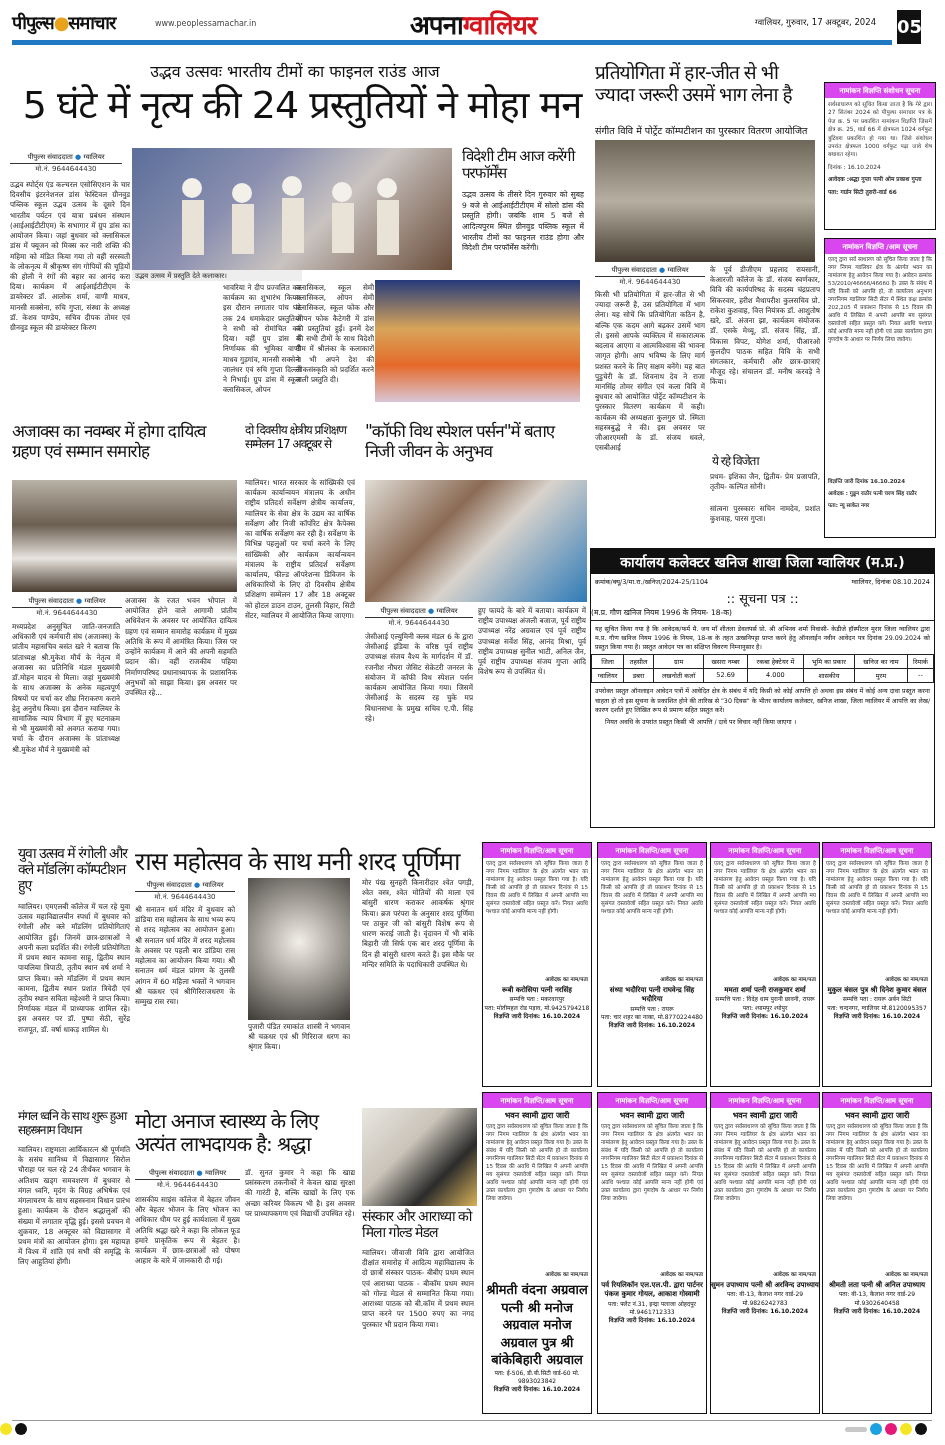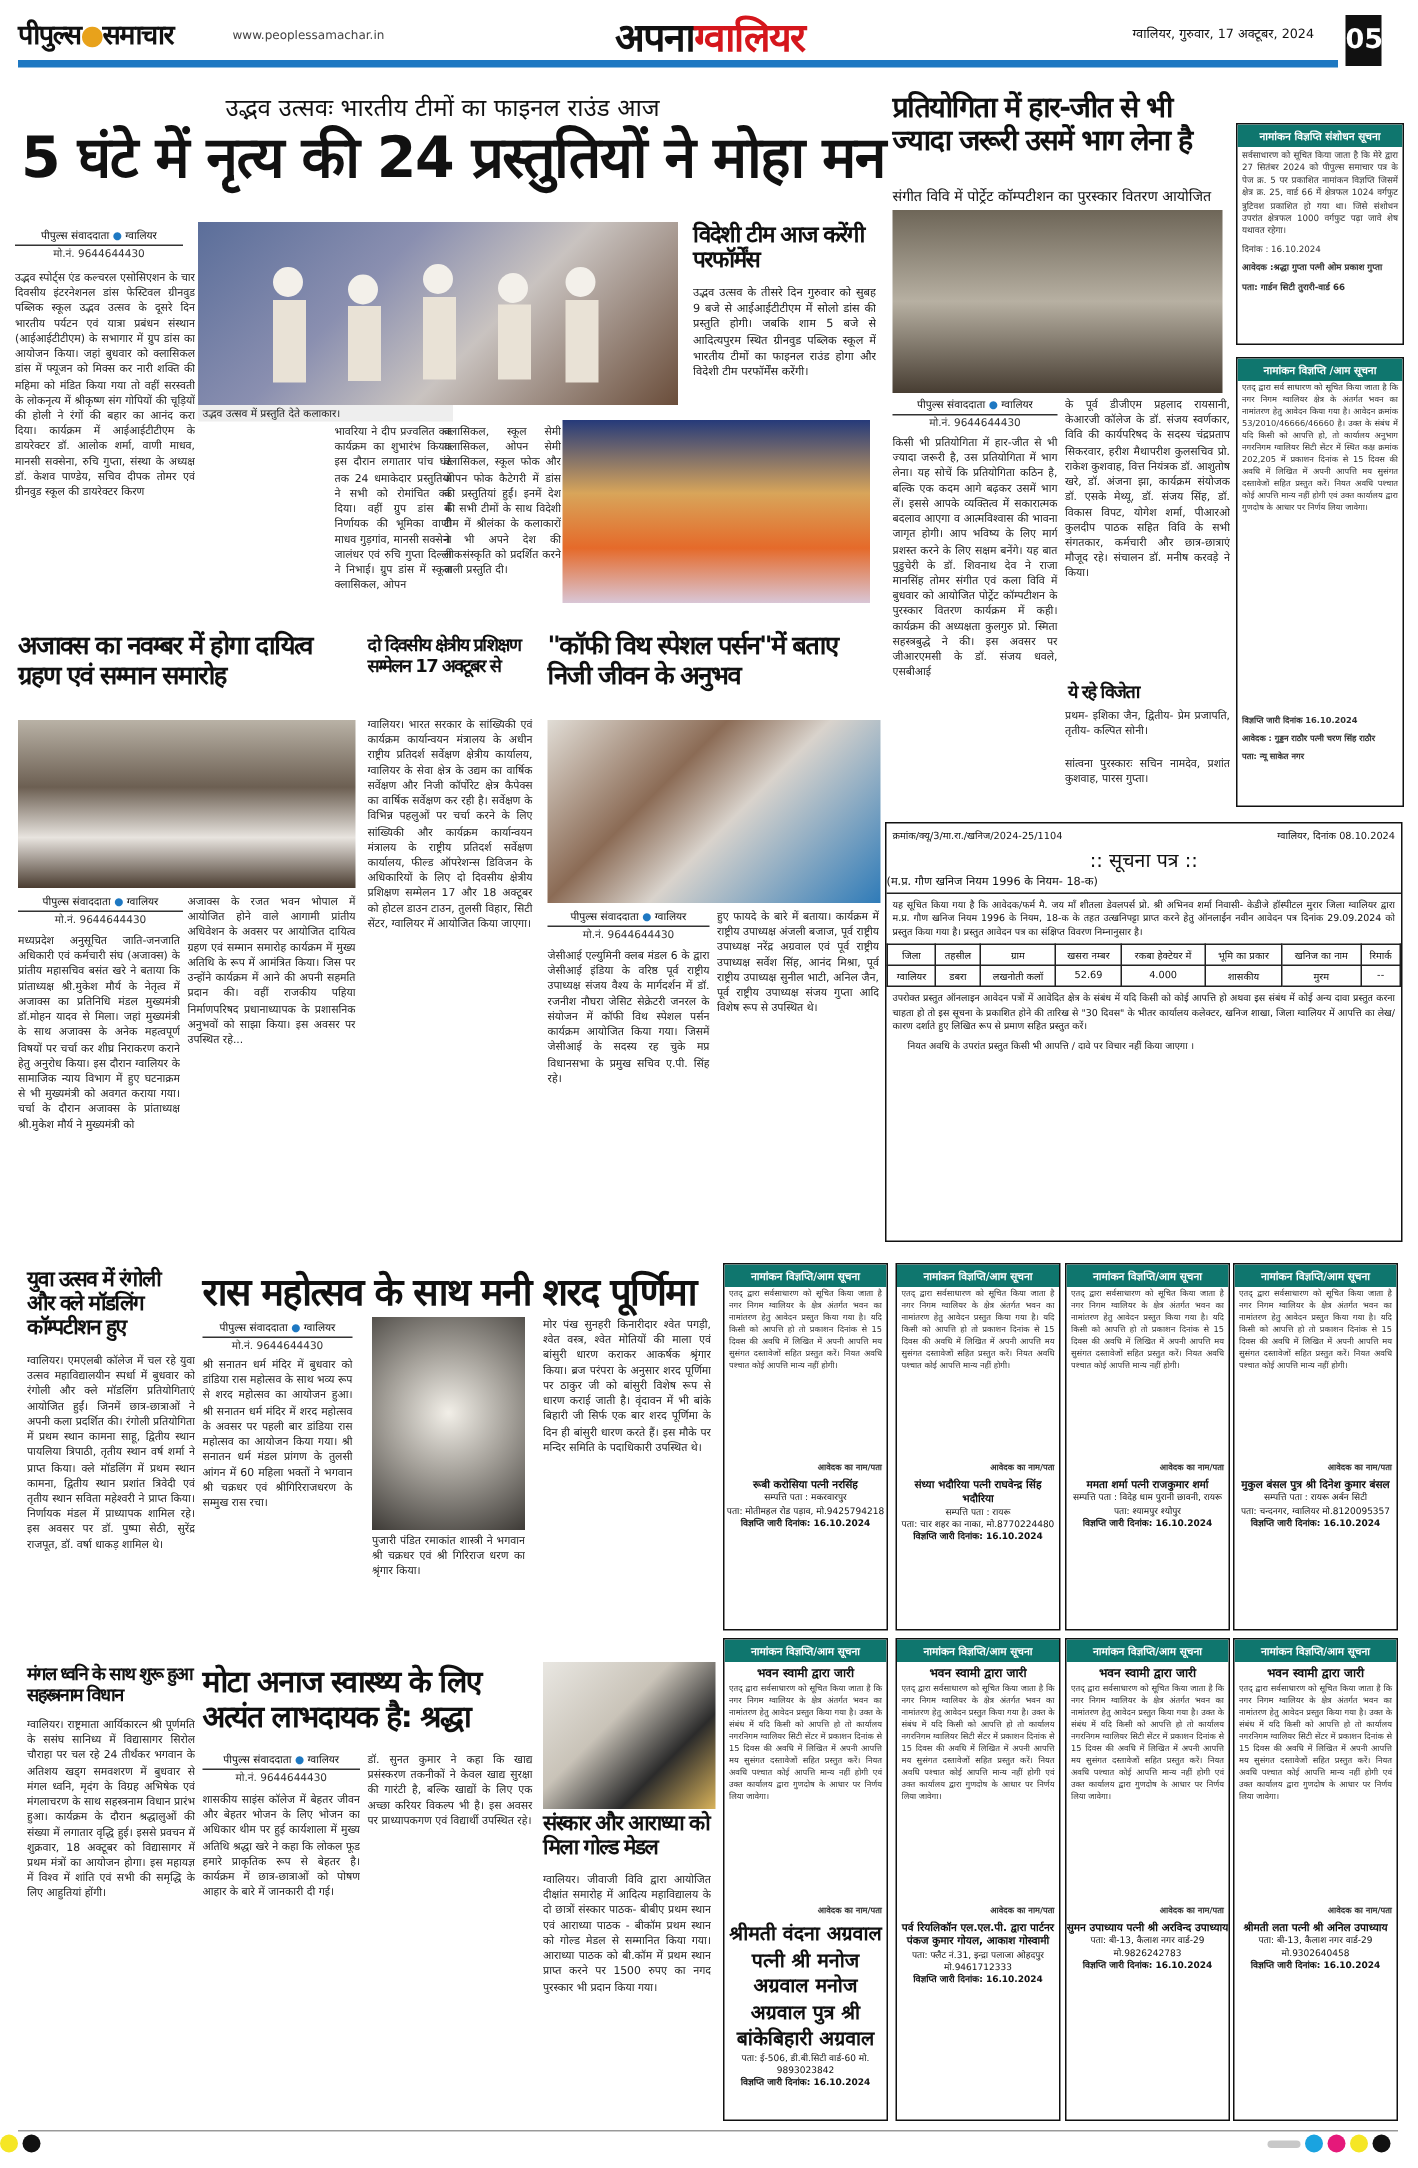--- a/index.html
+++ b/index.html
@@ -8,29 +8,29 @@
 .masthead{left:0;top:0;width:945px;height:46px}
 .logo{left:12px;top:10px;font-size:18px;font-weight:bold;letter-spacing:-1px}
 .logo .dot{color:#e8a21b}
 .url{left:155px;top:19px;font-size:8px;color:#444}
 .section{left:410px;top:6px;font-size:26px;font-weight:bold;letter-spacing:-1px}
 .section .red{color:#d5161c}
 .dateline{left:755px;top:16px;font-size:8.5px}
 .pageno{left:897px;top:10px;width:24px;height:34px;background:#111;color:#fff;font-size:18px;font-weight:bold;text-align:left;line-height:34px}
 .blueline{left:12px;top:40px;width:880px;height:5px;background:#1e78c2}
 .kicker{font-size:16px;text-align:center}
-.hl{font-weight:bold;letter-spacing:-1px;line-height:1.15}
+.hl{font-weight:normal;letter-spacing:-1px;line-height:1.15}
 .byline{font-size:7px;border-bottom:1px solid #333;padding-bottom:2px;text-align:center}
 .byline .blue{color:#1e78c2}
 .mob{font-size:7px;text-align:center;color:#333}
 .txt{font-size:7.2px;line-height:1.42;text-align:justify;color:#222;overflow:hidden}
 .photo{background:#888;overflow:hidden}
 .caption{font-size:7px;background:#eee;padding:1px 3px;color:#222}
 .notice{border:1.5px solid #111;background:#fff;overflow:hidden}
-.nhead{background:#0f766e;color:#fff;font-size:9.5px;font-weight:bold;text-align:center;padding:3px 0}
+.nhead{background:#d946ef;color:#fff;font-size:9.5px;font-weight:bold;text-align:center;padding:3px 0}
 .ntxt{font-size:5.5px;line-height:1.45;padding:2px 3px;color:#333;text-align:justify}
 .nsub{font-size:8px;font-weight:bold;text-align:center;padding:1px 0}
 .nsig{font-size:6px;font-weight:bold;text-align:center;line-height:1.35}
 .collector{left:590px;top:548px;width:345px;height:280px;border:1.5px solid #111}
 .chead{background:#111;color:#fff;font-size:14px;font-weight:bold;text-align:center;padding:3px 0}
 table.ct{border-collapse:collapse;width:100%;font-size:6.5px}
 table.ct td,table.ct th{border:1px solid #222;padding:2px;font-weight:normal;vertical-align:top;text-align:center}
 .cmyk{width:12px;height:12px;border-radius:50%}
 </style>
 </head>
@@ -129,20 +129,21 @@
 <div class="abs hl" style="left:365px;top:422px;width:220px;font-size:17px">"कॉफी विथ स्पेशल पर्सन"में बताए निजी जीवन के अनुभव</div>
 <div class="abs photo" style="left:365px;top:480px;width:222px;height:122px;background:linear-gradient(135deg,#e1ddd6 0%,#8b6b55 35%,#d9d3cc 55%,#2f7bb8 100%)"></div>
 <div class="abs" style="left:365px;top:606px;width:108px">
   <div class="byline"><span>पीपुल्स संवाददाता</span> <span class="blue">●</span> <span>ग्वालियर</span></div>
   <div class="mob">मो.नं. 9644644430</div>
 </div>
 <div class="abs txt" style="left:365px;top:632px;width:108px;height:196px">जेसीआई एल्युमिनी क्लब मंडल 6 के द्वारा जेसीआई इंडिया के वरिष्ठ पूर्व राष्ट्रीय उपाध्यक्ष संजय वैश्य के मार्गदर्शन में डॉ. रजनीश नौघरा जेसिट सेक्रेटरी जनरल के संयोजन में कॉफी विथ स्पेशल पर्सन कार्यक्रम आयोजित किया गया। जिसमें जेसीआई के सदस्य रह चुके मप्र विधानसभा के प्रमुख सचिव ए.पी. सिंह रहे।</div>
 <div class="abs txt" style="left:478px;top:606px;width:108px;height:222px">हुए फायदे के बारे में बताया। कार्यक्रम में राष्ट्रीय उपाध्यक्ष अंजली बजाज, पूर्व राष्ट्रीय उपाध्यक्ष नरेंद्र अग्रवाल एवं पूर्व राष्ट्रीय उपाध्यक्ष सर्वेश सिंह, आनंद मिश्रा, पूर्व राष्ट्रीय उपाध्यक्ष सुनील भाटी, अनिल जैन, पूर्व राष्ट्रीय उपाध्यक्ष संजय गुप्ता आदि विशेष रूप से उपस्थित थे।</div>
 
 <div class="abs collector">
+  <div class="chead">कार्यालय कलेक्टर खनिज शाखा जिला ग्वालियर (म.प्र.)</div>
   <div style="display:flex;justify-content:space-between;font-size:6.5px;padding:3px 4px">
     <span>क्रमांक/क्यू/3/मा.रा./खनिज/2024-25/1104</span>
     <span>ग्वालियर, दिनांक 08.10.2024</span>
   </div>
   <div style="text-align:center;font-size:13px">:: सूचना पत्र ::</div>
   <div style="font-size:7.5px">(म.प्र. गौण खनिज नियम 1996 के नियम- 18-क)</div>
   <div style="border-top:1px solid #222;margin-top:3px;font-size:6.3px;line-height:1.45;padding:3px 4px;text-align:justify">यह सूचित किया गया है कि आवेदक/फर्म मै. जय माँ शीतला डेवलपर्स प्रो. श्री अभिनव शर्मा निवासी- केडीजे हॉस्पीटल मुरार जिला ग्वालियर द्वारा म.प्र. गौण खनिज नियम 1996 के नियम, 18-क के तहत उत्खनिपट्टा प्राप्त करने हेतु ऑनलाईन नवीन आवेदन पत्र दिनांक 29.09.2024 को प्रस्तुत किया गया है। प्रस्तुत आवेदन पत्र का संक्षिप्त विवरण निम्नानुसार है।</div>
   <table class="ct">
     <thead>
         <tr id="ct-head">

